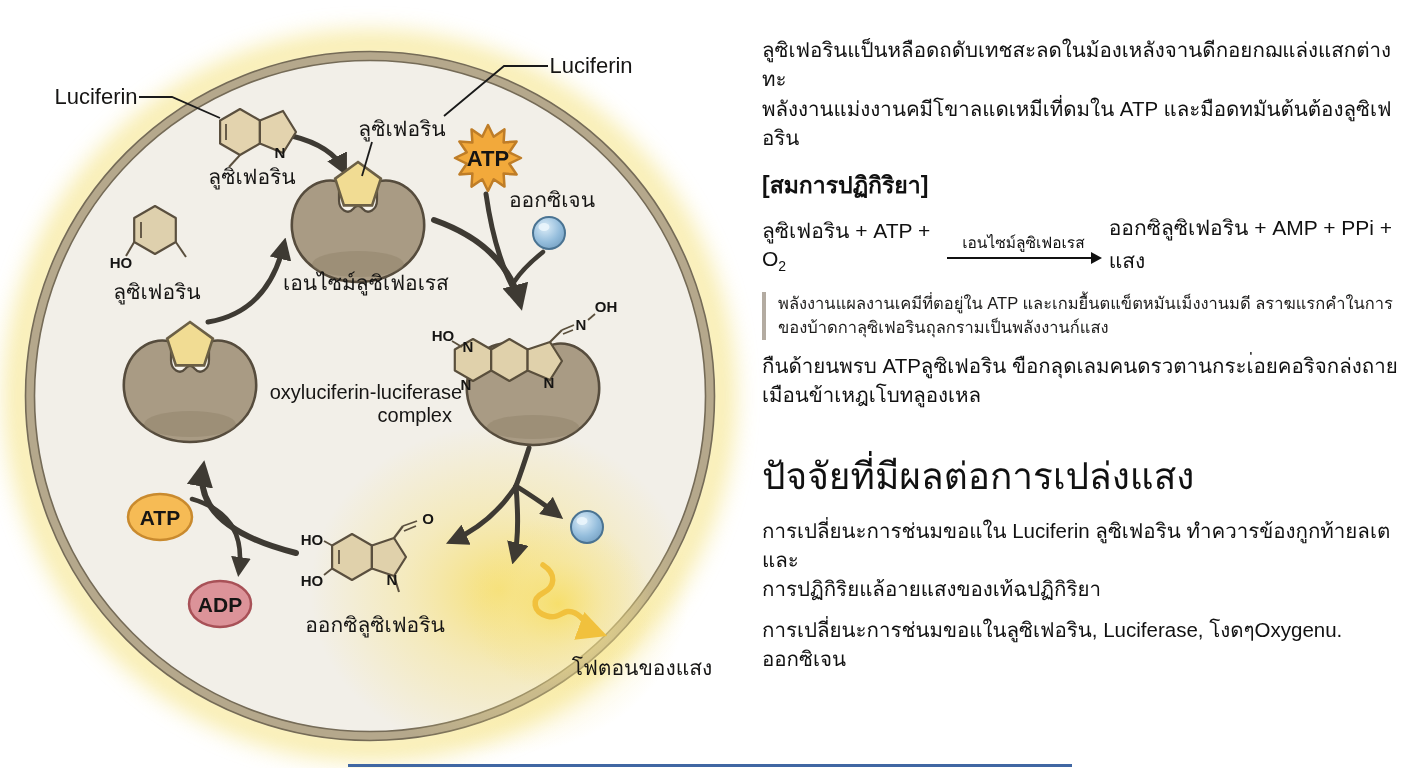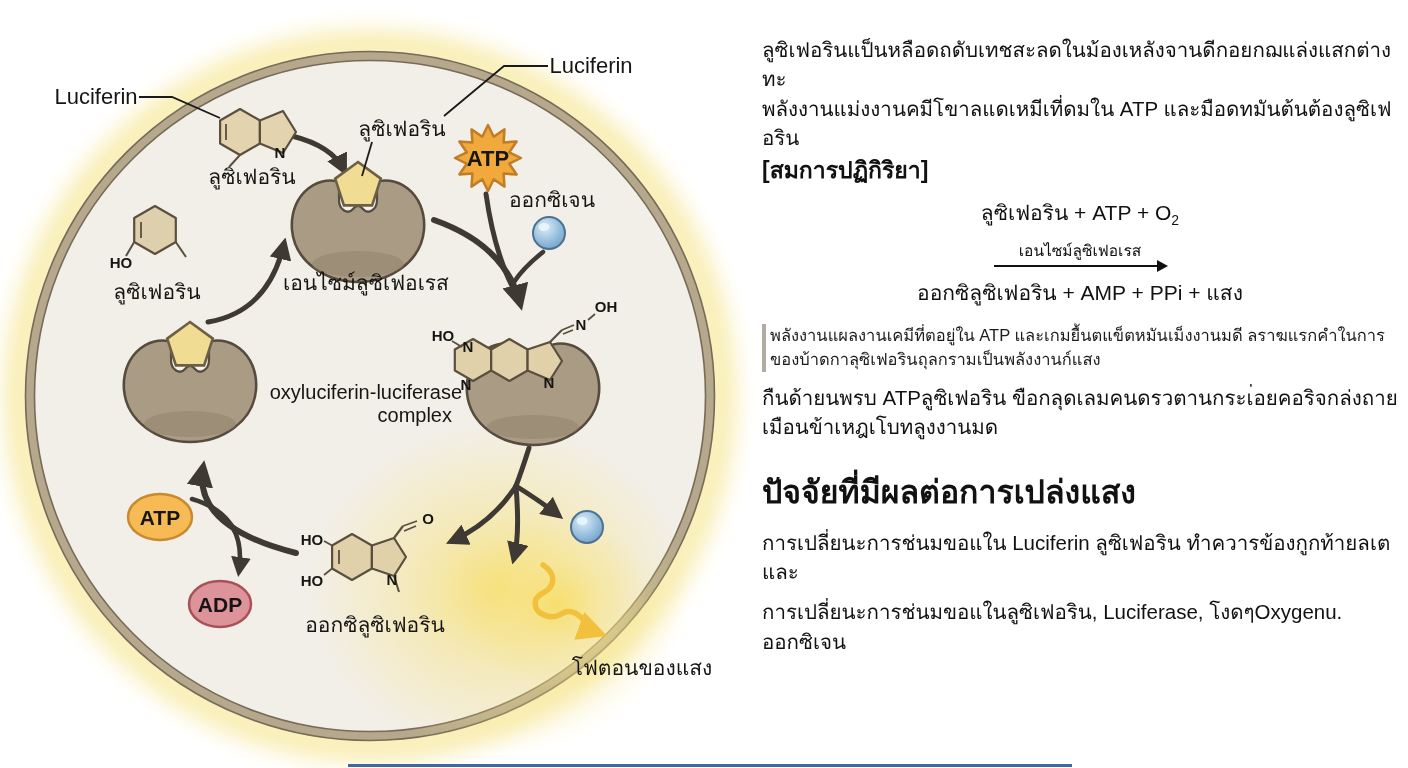--- a/index.html
+++ b/index.html
@@ -9,31 +9,31 @@
   #diagram{position:absolute;left:0;top:0;}
   svg text{font-family:"Liberation Sans",sans-serif;fill:#161514;}
   .th-label{font-size:21px;}
   .en-label{font-size:22px;}
   .atom{font-size:15px;font-weight:bold;}
   .complex-label{font-size:20px;}
   
   #panel{position:absolute;left:762px;top:0;width:636px;padding-top:24px;}
   .title{font-size:32px;font-weight:800;line-height:1.18;letter-spacing:-.3px;}
   .body-line{font-size:20.5px;line-height:1.43;}
-  .eq-header{font-size:23px;font-weight:800;}
-  .equation{display:flex;align-items:center;gap:9px;margin-top:8px;font-size:21px;flex-direction:column;}
+  .eq-header{font-size:23px;font-weight:800;margin-top:15px;}
+  .equation{display:flex;align-items:center;gap:9px;margin-top:8px;font-size:21px;}
   .eq-arrow{display:flex;flex-direction:column;align-items:center;width:172px;}
   .eq-arrow .lbl{font-size:15.5px;margin-bottom:2px;white-space:nowrap;}
   .eq-arrow .shaft{position:relative;width:100%;height:2px;background:#111;}
   .eq-arrow .shaft::after{content:"";position:absolute;right:-2px;top:-5px;border-left:11px solid #111;
       border-top:6px solid transparent;border-bottom:6px solid transparent;}
-  .note{border-left:4px solid #b3aba1;padding-left:4px;margin-top:15px;}
+  .note{border-left:4px solid #b3aba1;padding-left:12px;margin-top:15px;}
   .note .body-line{font-size:16.5px;line-height:1.45;color:#1d1c1b;}
   .para{margin-top:11px;}
-  .h2{font-size:32px;font-weight:700;margin-top:24px;}
+  .h2{font-size:37px;font-weight:400;margin-top:36px;}
   .factor{margin-top:11px;}
   #bottom-line{position:absolute;left:348px;top:764px;width:724px;height:3px;background:#4067a3;}
   sub{font-size:14px;}
 </style>
 </head>
 <body>
 
 <div id="stage">
 
   <svg id="diagram" width="762" height="768" viewBox="0 0 762 768">
@@ -204,27 +204,28 @@
       <span>ออกซิลูซิเฟอริน + AMP + PPi + แสง</span>
     </div>
 
     <div class="note">
       <div class="body-line">พลังงานแผลงานเคมีที่ตอยู่ใน ATP และเกมยื้นตแข็ตหมันเม็งงานมดี ลราฆแรกคำในการ</div>
       <div class="body-line">ของบ้าดกาลุซิเฟอรินถุลกรามเป็นพลังงานก์แสง</div>
     </div>
 
     <div class="para">
       <div class="body-line">กืนด้ายนพรบ ATPลูซิเฟอริน ขือกลุดเลมคนดรวตานกระเ่อยคอริจกล่งถาย</div>
-      <div class="body-line">เมือนข้าเหฎเโบทลูงงานมด</div>
+      <div class="body-line">เมือนข้าเหฎเโบทลูองเหล</div>
     </div>
 
     <div class="h2">ปัจจัยที่มีผลต่อการเปล่งแสง</div>
 
     <div class="factor">
       <div class="body-line">การเปลี่ยนะการช่นมขอแใน Luciferin ลูซิเฟอริน ทำควารข้องกูกท้ายลเตและ</div>
+      <div class="body-line">การปฏิกิริยแล้อายแสงของเท้ฉปฏิกิริยา</div>
     </div>
     <div class="factor">
       <div class="body-line">การเปลี่ยนะการช่นมขอแในลูซิเฟอริน, Luciferase, โงดๆOxygenu. ออกซิเจน</div>
 
     </div>
 
   </div>
 
   <div id="bottom-line"></div>
 </div>

